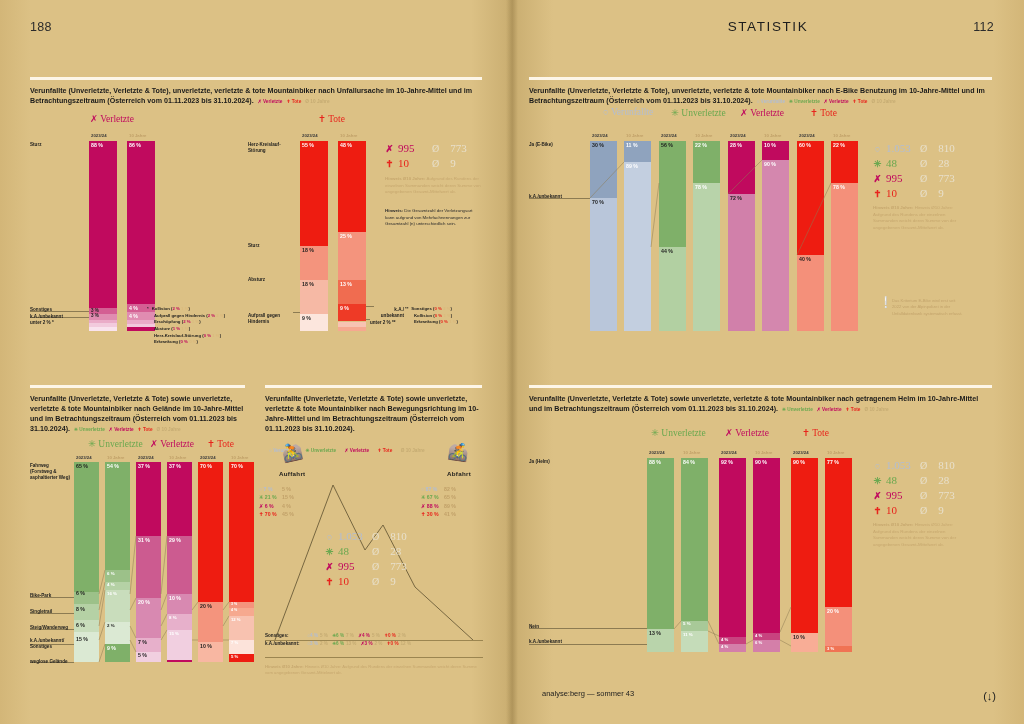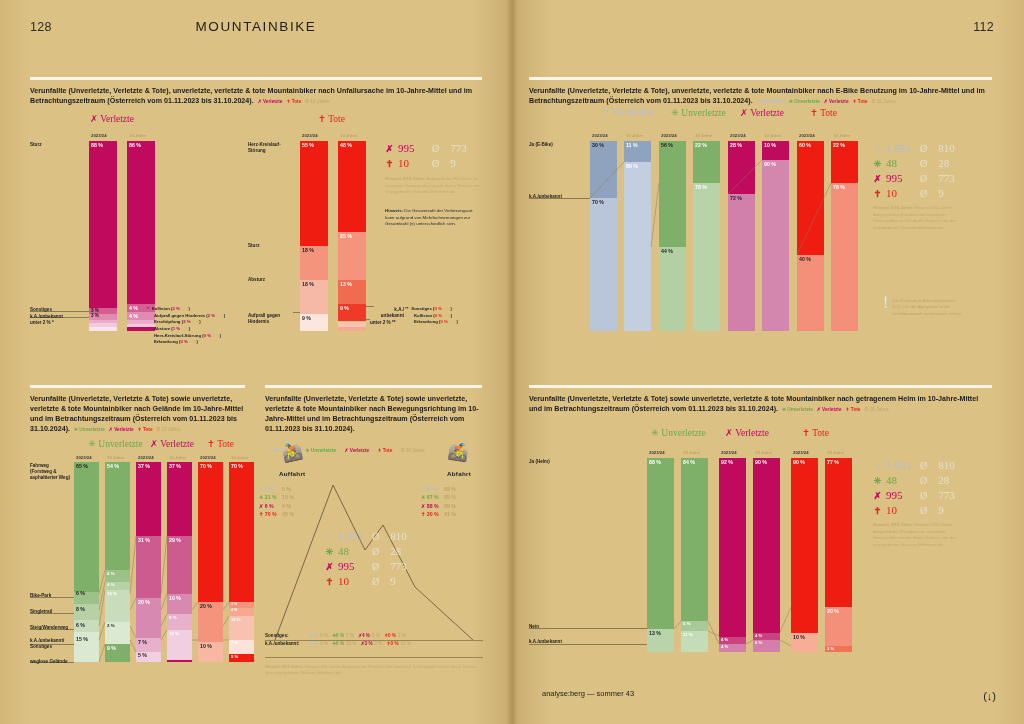--- a/index.html
+++ b/index.html
@@ -88,22 +88,21 @@
 
   .footer-brand { position:absolute; left:30px; bottom:26px; font-size:7.5px; color:#1d1d1d;}
   .footer-mark { position:absolute; right:28px; bottom:22px; font-size:11px; color:#1d1d1d;}
 </style>
 </head>
 <body>
 
 <div class="spread">
 
   <div class="page left">
-    <div class="folio l">128</div>
-    <div class="runhead">MOUNTAINBIKE</div>
+    <div class="folio l">188</div>
 
     <div class="block" style="left:30px; top:77px; width:452px;">
       <div class="rule"></div>
       <div class="blocktitle">
         <span>Verunfallte (Unverletzte, Verletzte &amp; Tote), unverletzte, verletzte &amp; tote Mountainbiker nach Unfallursache im 10-Jahre-Mittel und im Betrachtungszeitraum (Österreich vom 01.11.2023 bis 31.10.2024).</span><span class="legend-inline"><span class="lg c-vlz">✗ <span>Verletzte</span></span><span class="lg c-tot">✝ <span>Tote</span></span><span class="lg c-avg">Ø <span>10 Jahre</span></span></span>
       </div>
     </div>
 
     <div class="grouphead c-vlz" style="left:90px; top:113px;">
       <span>✗</span> <span>Verletzte</span>
@@ -524,20 +523,21 @@
       </div>
     </div>
     <div class="hr-thin" style="left:265px; top:657px; width:218px;"></div>
     <div class="note dim" style="left:265px; top:664px; width:216px; font-size:4.2px;">
       <b>Hinweis Ø10 Jahre:</b> <span>Hinweis Ø10 Jahre: Aufgrund des Rundens der einzelnen Summanden weicht deren Summe vom angegebenen Gesamt-Mittelwert ab.</span>
     </div>
   </div>
 
   <div class="page right">
     <div class="folio r">112</div>
+    <div class="runhead">STATISTIK</div>
 
     <div class="block" style="left:17px; top:77px; width:463px;">
       <div class="rule"></div>
       <div class="blocktitle">
         <span>Verunfallte (Unverletzte, Verletzte &amp; Tote), unverletzte, verletzte &amp; tote Mountainbiker nach E-Bike Benutzung im 10-Jahre-Mittel und im Betrachtungszeitraum (Österreich vom 01.11.2023 bis 31.10.2024).</span><span class="legend-inline"><span class="lg c-ver">○ <span>Verunfallte</span></span><span class="lg c-unv">✳ <span>Unverletzte</span></span><span class="lg c-vlz">✗ <span>Verletzte</span></span><span class="lg c-tot">✝ <span>Tote</span></span><span class="lg c-avg">Ø <span>10 Jahre</span></span></span>
       </div>
     </div>
 
     <div class="grouphead c-ver" style="left:91px; top:107px;">○ <span>Verunfallte</span></div>
     <div class="grouphead c-unv" style="left:159px; top:107px;">✳ <span>Unverletzte</span></div>

